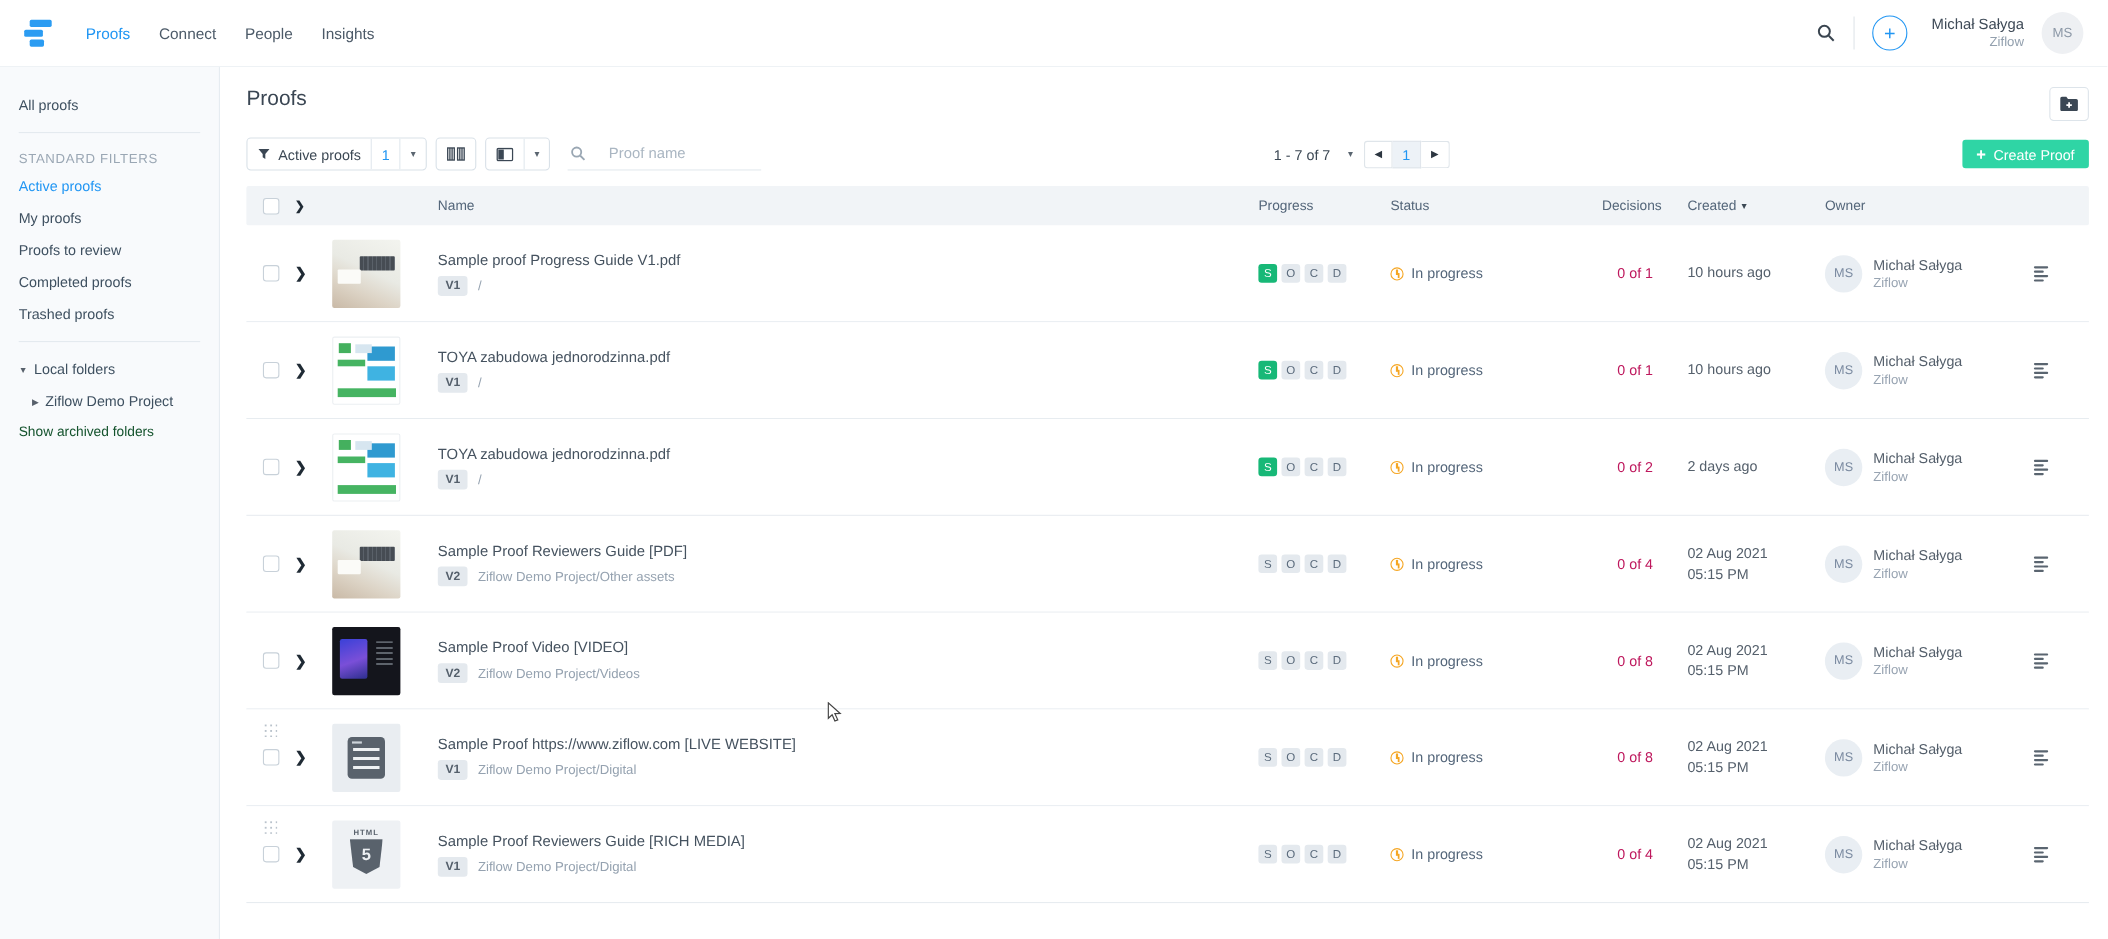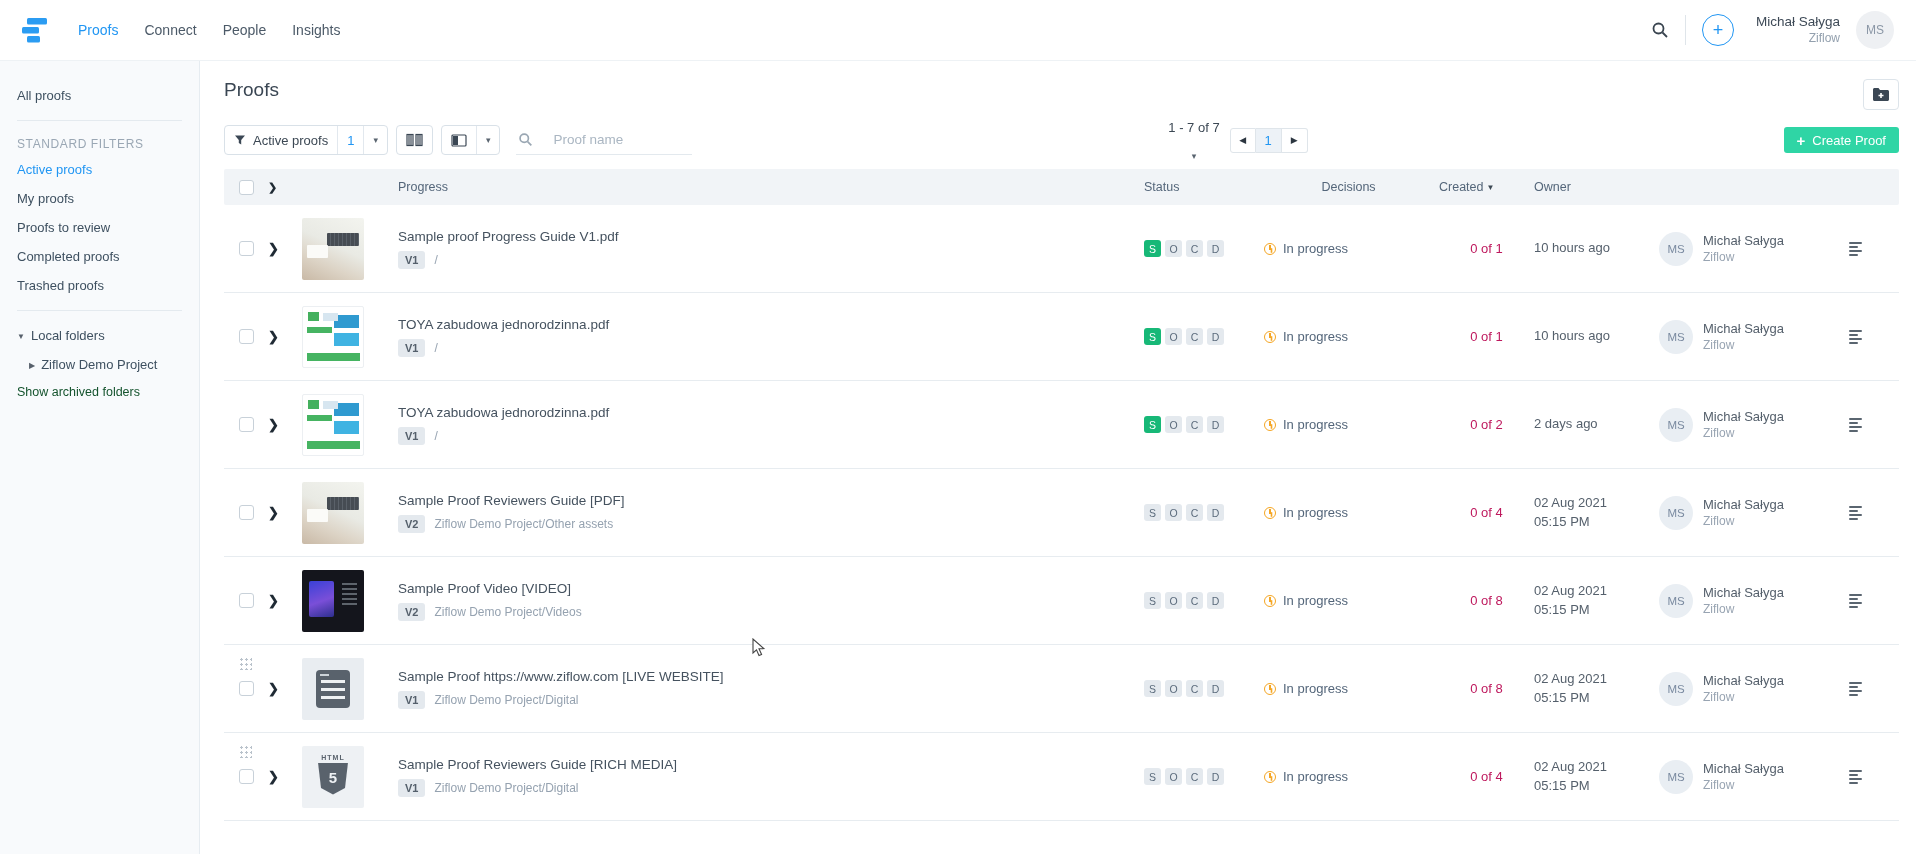--- a/index.html
+++ b/index.html
@@ -52,21 +52,21 @@
   .count-blue { color:#2196f3; }
   .caret { font-size:9px; color:#5a6570; }
   .icon-btn { margin-left:8px; }
   .search-box { display:flex; align-items:center; gap:20px; margin-left:16px;
     border-bottom:1px solid #e3e9ee; height:30px; padding:0 2px; width:176px; }
   .search-box input { border:0; outline:0; font-size:13.5px; width:140px;
     font-family:"Liberation Sans",sans-serif; color:#45525f; background:transparent; }
   .search-box input::placeholder { color:#aab6c2; }
 
   .pagination { display:flex; align-items:center; gap:10px; margin-left:auto; }
-  .page-range { font-size:13px; color:#3c4854; display:flex; align-items:center; gap:16px; cursor:pointer;flex-direction:column; }
+  .page-range { font-size:13px; color:#3c4854; display:flex; align-items:center; gap:16px; cursor:pointer; }
   .page-btns { display:flex; }
   .pg-btn { min-width:26px; height:25px; border:1px solid #dfe5ea; background:#fff;
     display:flex; align-items:center; justify-content:center; font-size:9px; color:#2c3640;
     cursor:pointer; }
   .pg-btn + .pg-btn { border-left:0; }
   .pg-btn:first-child { border-radius:3px 0 0 3px; }
   .pg-btn:last-child { border-radius:0 3px 3px 0; }
   .pg-num { font-size:13px; color:#2196f3; background:#edf2f7; }
 
   .create-btn { margin-left:auto; height:26px; background:#2fd5a5; color:#fff; border:0;
@@ -313,20 +313,21 @@
     </div>
 
     <div class="grid-row thead">
       <div class="cell c-check">
           <span class="checkbox"></span>
         </div>
       <div class="cell">
           <span class="chev chev-sm">❯</span>
         </div>
       <div class="cell th"></div>
+      <div class="cell th">Name</div>
       <div class="cell th">Progress</div>
       <div class="cell th">Status</div>
       <div class="cell th" style="justify-content:center;">Decisions</div>
       <div class="cell th">
         <span>Created</span>
         <span class="th-sort">▼</span>
       </div>
       <div class="cell th">Owner</div>
       <div class="cell th"></div>
     </div>

